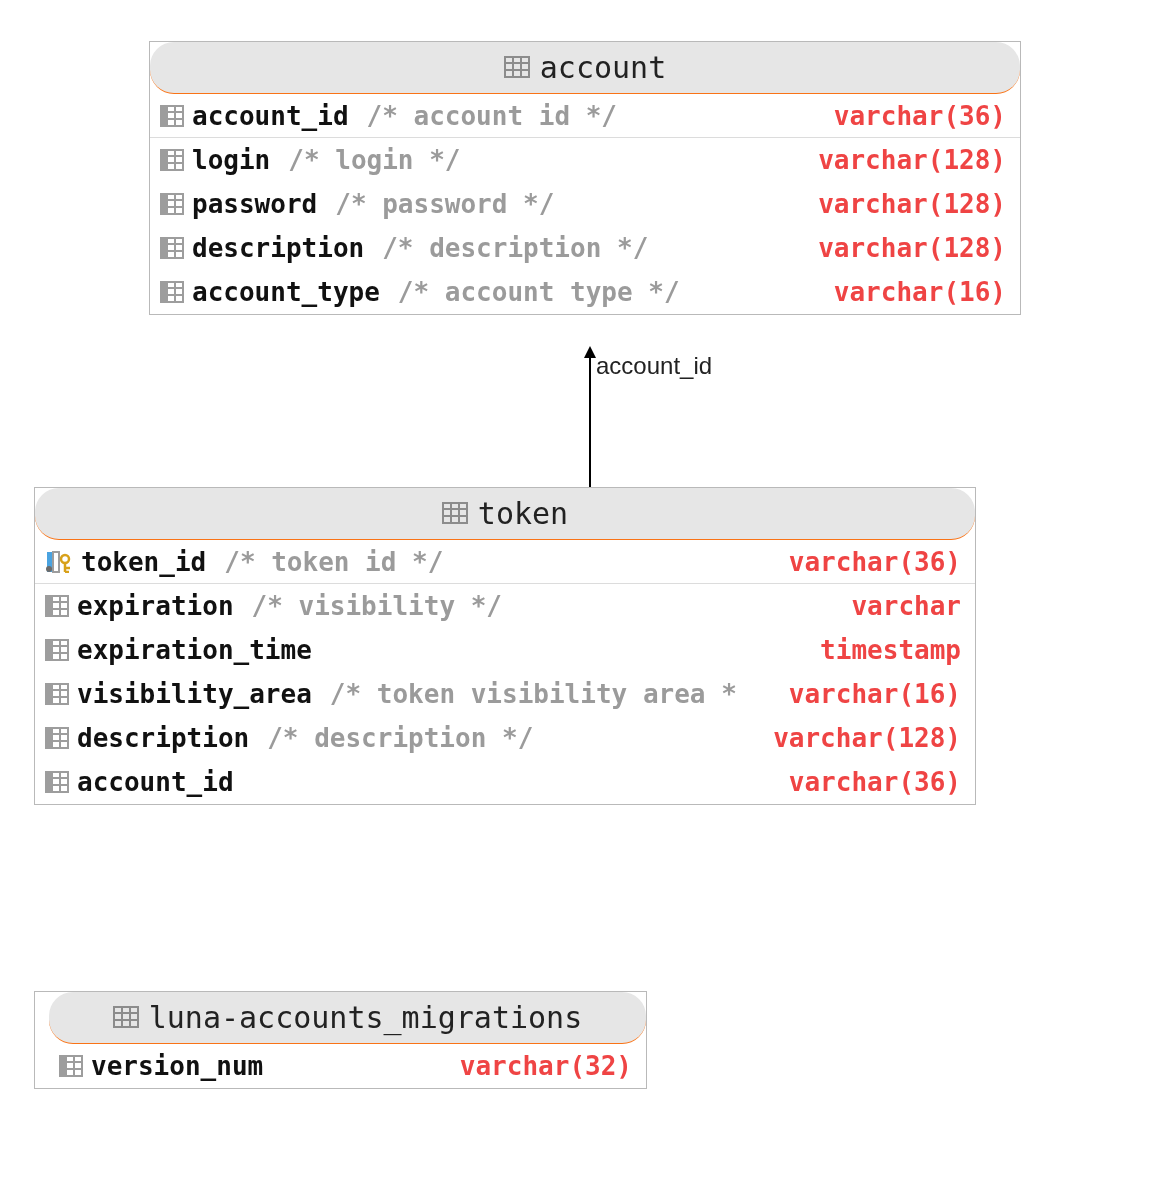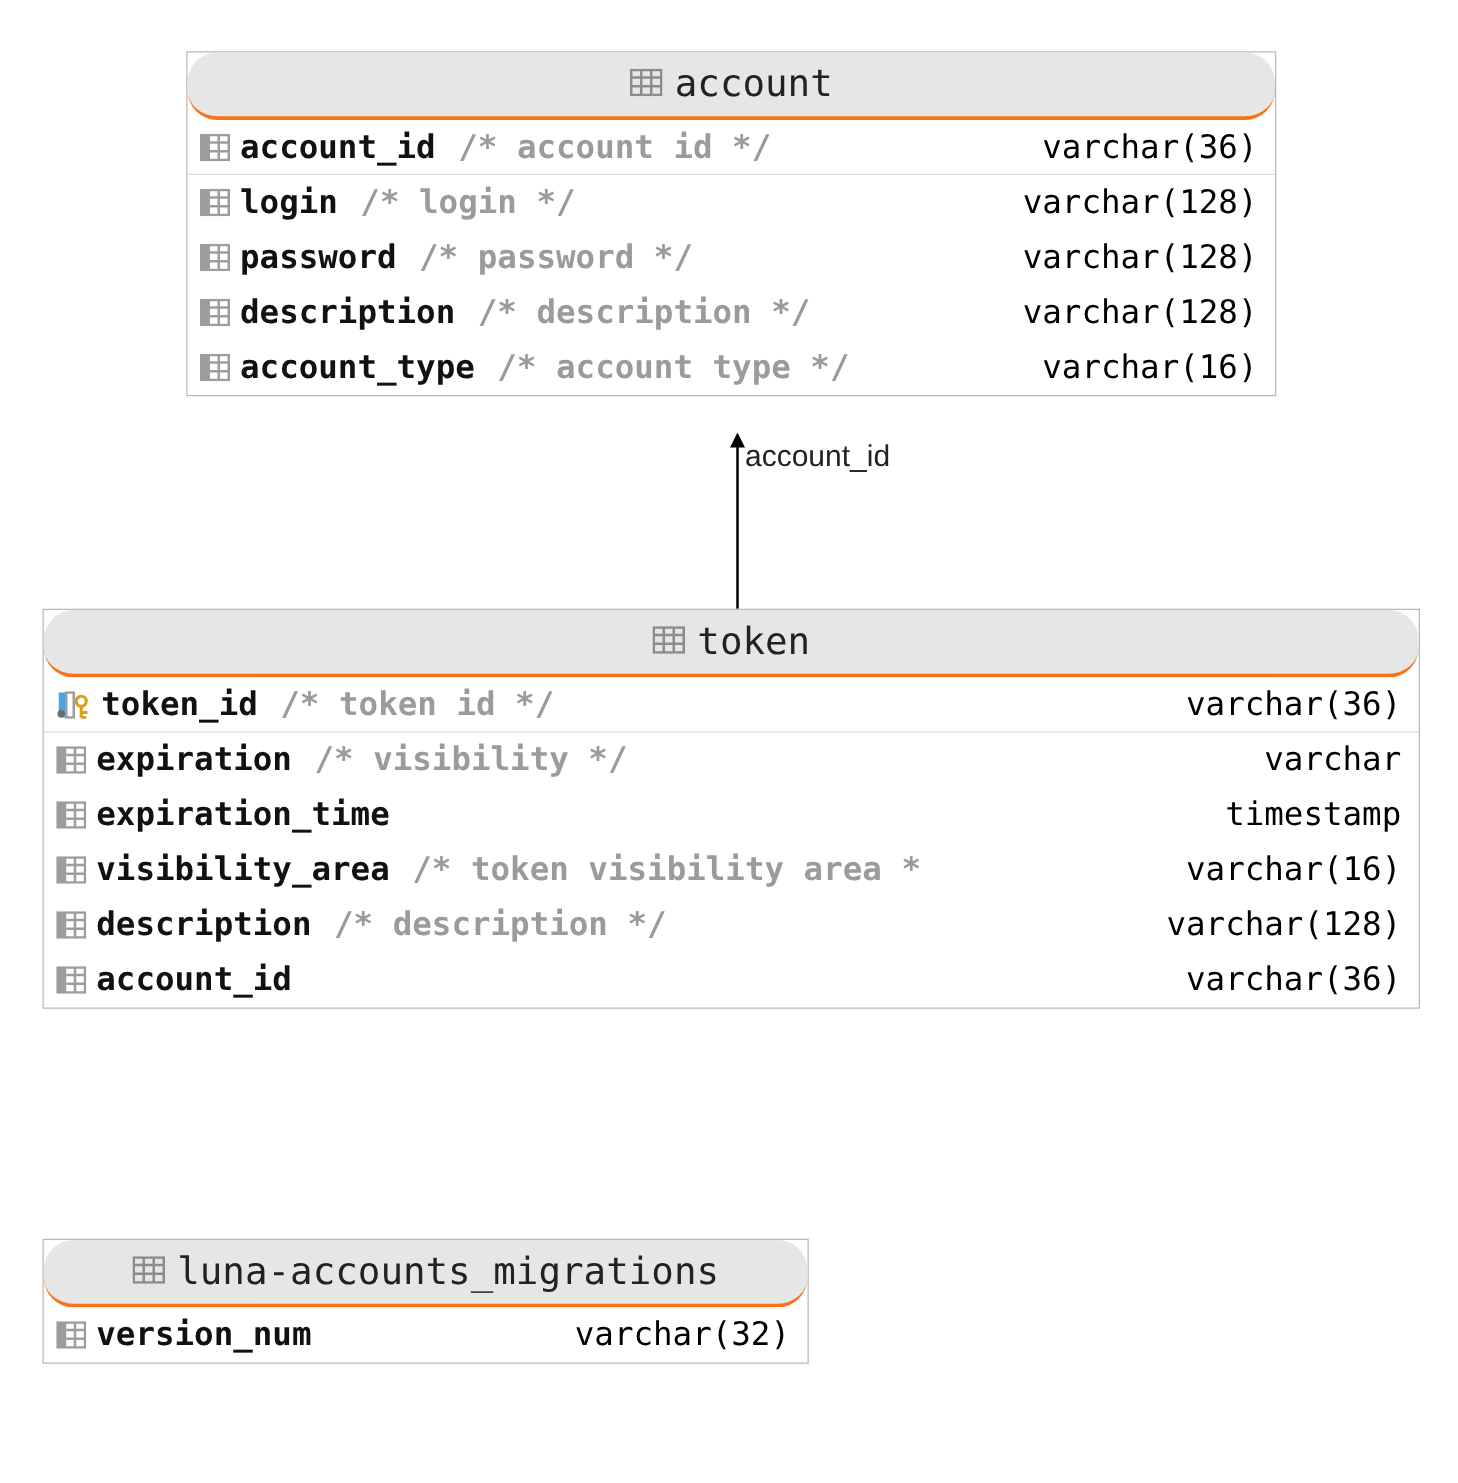--- a/index.html
+++ b/index.html
@@ -17,21 +17,21 @@
     width: 1166px;
     height: 1186px;
   }
   .table-box {
     position: absolute;
     border: 1px solid #b9b9b9;
     background: #ffffff;
   }
   .table-header {
     background: #e6e6e6;
-    border-bottom: 3px solid #f97316;
+    border-bottom: 1px solid #f97316;
     padding: 8px 12px;
     text-align: center;
     font-family: "Consolas","Menlo","DejaVu Sans Mono",monospace;
     font-size: 30px;
     color: #222;
     font-weight: 400;
     display: flex;
     align-items: center;
     justify-content: center;
     gap: 10px;
@@ -62,22 +62,22 @@
   }
   .col-comment {
     color: #9b9b9b;
     font-weight: 700;
     margin-left: 18px;
     white-space: nowrap;
     overflow: hidden;
   }
   .col-type {
     margin-left: auto;
-    color: #000000;
-    font-weight: 400;
+    color: #ef4444;
+    font-weight: 700;
     white-space: nowrap;
     padding-left: 14px;
   }
   .arrow {
     position: absolute;
   }
   .fk-label {
     position: absolute;
     font-family: "Segoe UI","Helvetica Neue",Arial,sans-serif;
     font-size: 24px;
@@ -170,21 +170,21 @@
             <line x1="8" y1="7" x2="23" y2="7" stroke="#9d9d9d" stroke-width="2"></line>
             <line x1="8" y1="14" x2="23" y2="14" stroke="#9d9d9d" stroke-width="2"></line>
             <line x1="15" y1="1" x2="15" y2="21" stroke="#9d9d9d" stroke-width="2"></line>
           </svg>
         </span>
         <span class="col-name">account_type</span>
         <span class="col-comment">/* account type */</span>
         <span class="col-type">varchar(16)</span>
       </div>
     </div>
-    <div class="table-box" style="left: 34px; top: 487px; width: 1102px;">
+    <div class="table-box" style="left: 34px; top: 487px; width: 942px;">
       <div class="table-header">
         <span class="hdr-icon"><svg width="26" height="22" viewBox="0 0 26 22">
             <rect x="1" y="1" width="24" height="20" fill="none" stroke="#8c8c8c" stroke-width="2"></rect>
             <line x1="1" y1="7" x2="25" y2="7" stroke="#8c8c8c" stroke-width="2"></line>
             <line x1="1" y1="14" x2="25" y2="14" stroke="#8c8c8c" stroke-width="2"></line>
             <line x1="9" y1="1" x2="9" y2="21" stroke="#8c8c8c" stroke-width="2"></line>
             <line x1="17" y1="1" x2="17" y2="21" stroke="#8c8c8c" stroke-width="2"></line>
           </svg></span>
         <span>token</span>
       </div>
@@ -267,21 +267,21 @@
             <line x1="8" y1="7" x2="23" y2="7" stroke="#9d9d9d" stroke-width="2"></line>
             <line x1="8" y1="14" x2="23" y2="14" stroke="#9d9d9d" stroke-width="2"></line>
             <line x1="15" y1="1" x2="15" y2="21" stroke="#9d9d9d" stroke-width="2"></line>
           </svg>
         </span>
         <span class="col-name">account_id</span>
         <span class="col-comment"></span>
         <span class="col-type">varchar(36)</span>
       </div>
     </div>
-    <div class="table-box" style="left: 34px; top: 991px; width: 613px;">
+    <div class="table-box" style="left: 34px; top: 991px; width: 613px; padding-left: 14px;">
       <div class="table-header">
         <span class="hdr-icon"><svg width="26" height="22" viewBox="0 0 26 22">
             <rect x="1" y="1" width="24" height="20" fill="none" stroke="#8c8c8c" stroke-width="2"></rect>
             <line x1="1" y1="7" x2="25" y2="7" stroke="#8c8c8c" stroke-width="2"></line>
             <line x1="1" y1="14" x2="25" y2="14" stroke="#8c8c8c" stroke-width="2"></line>
             <line x1="9" y1="1" x2="9" y2="21" stroke="#8c8c8c" stroke-width="2"></line>
             <line x1="17" y1="1" x2="17" y2="21" stroke="#8c8c8c" stroke-width="2"></line>
           </svg></span>
         <span>luna-accounts_migrations</span>
       </div>

